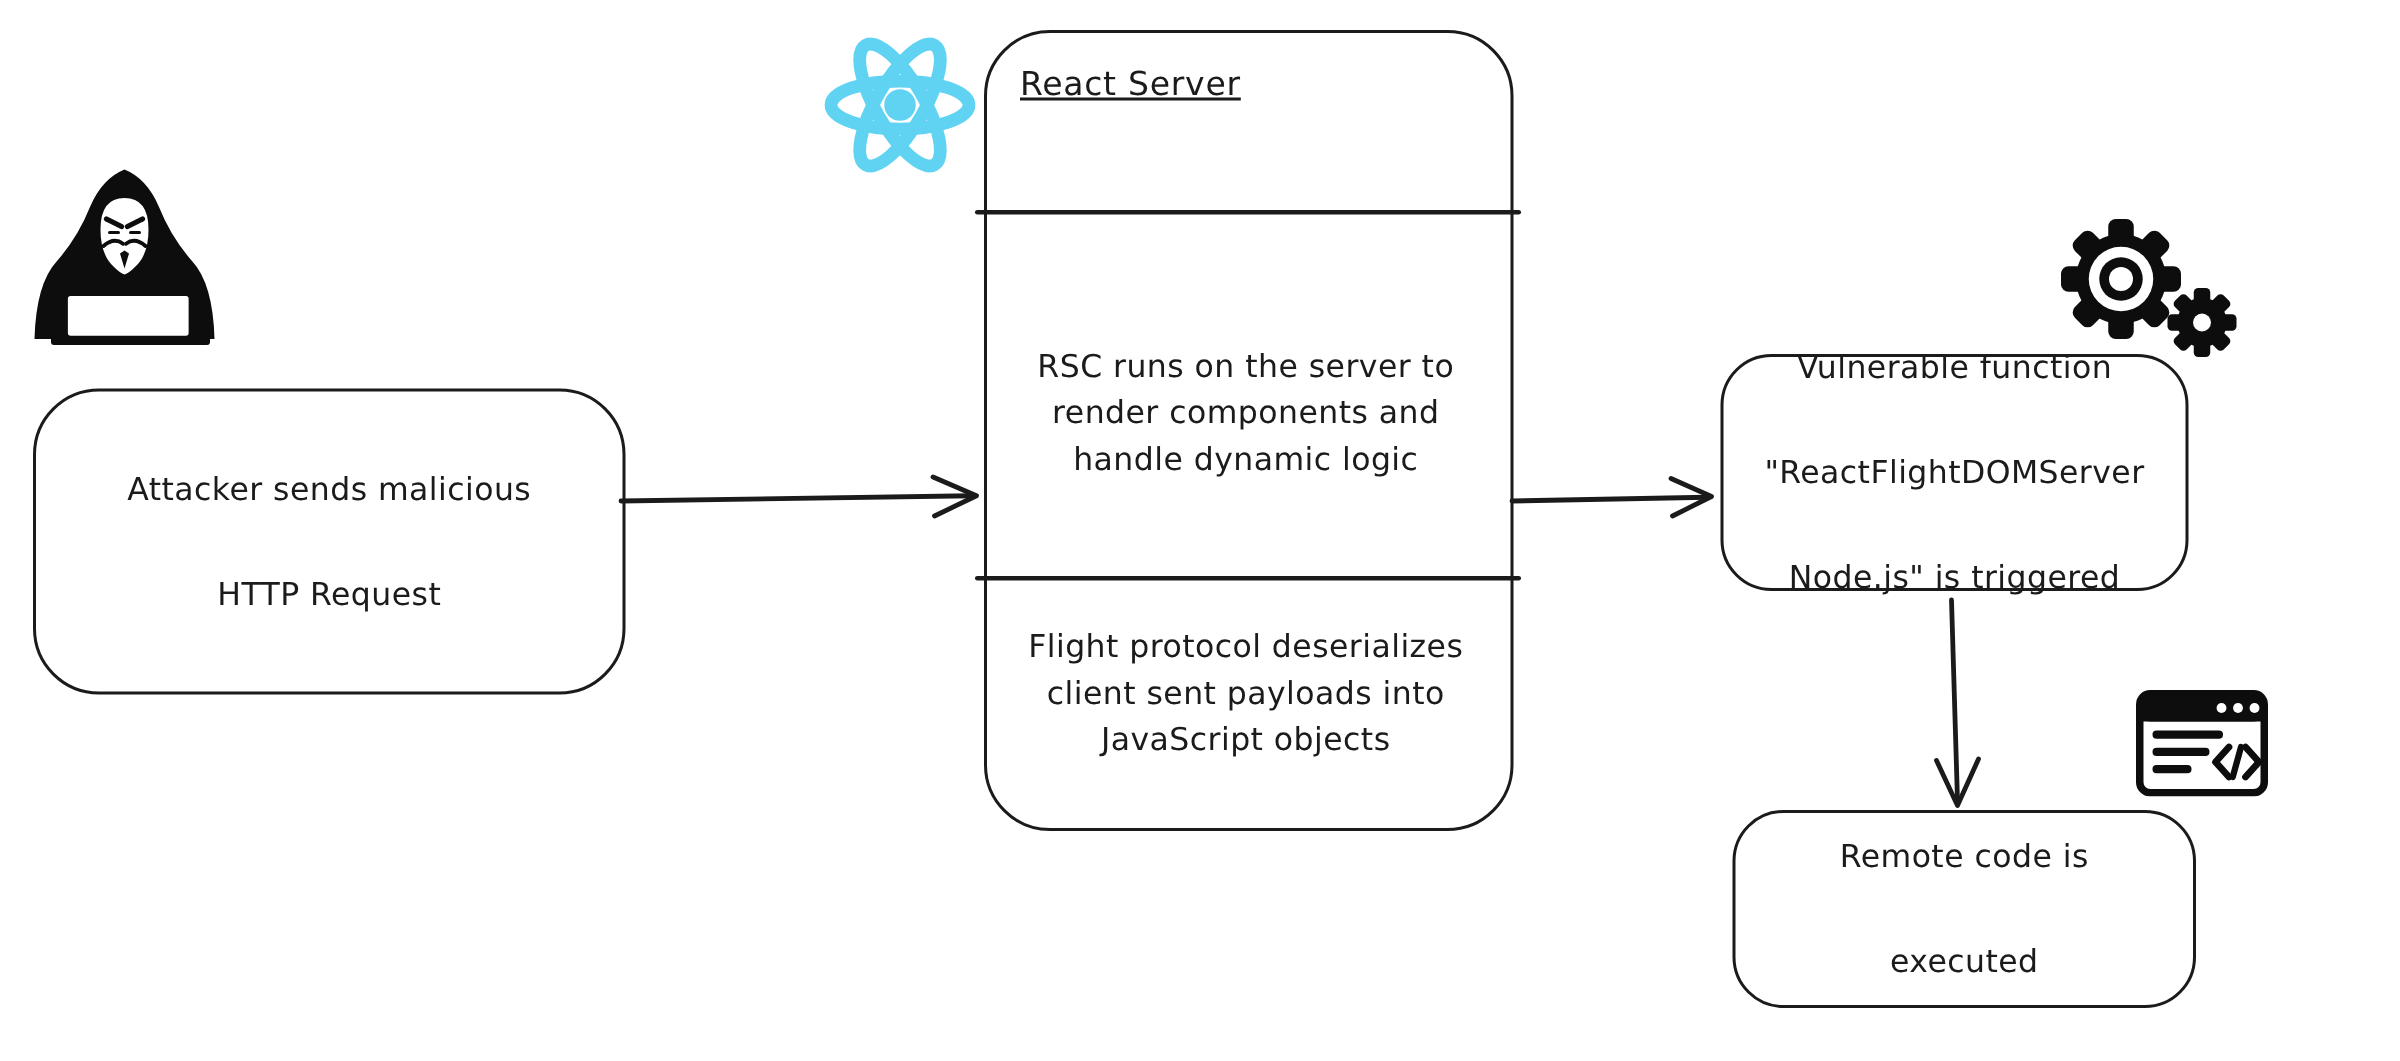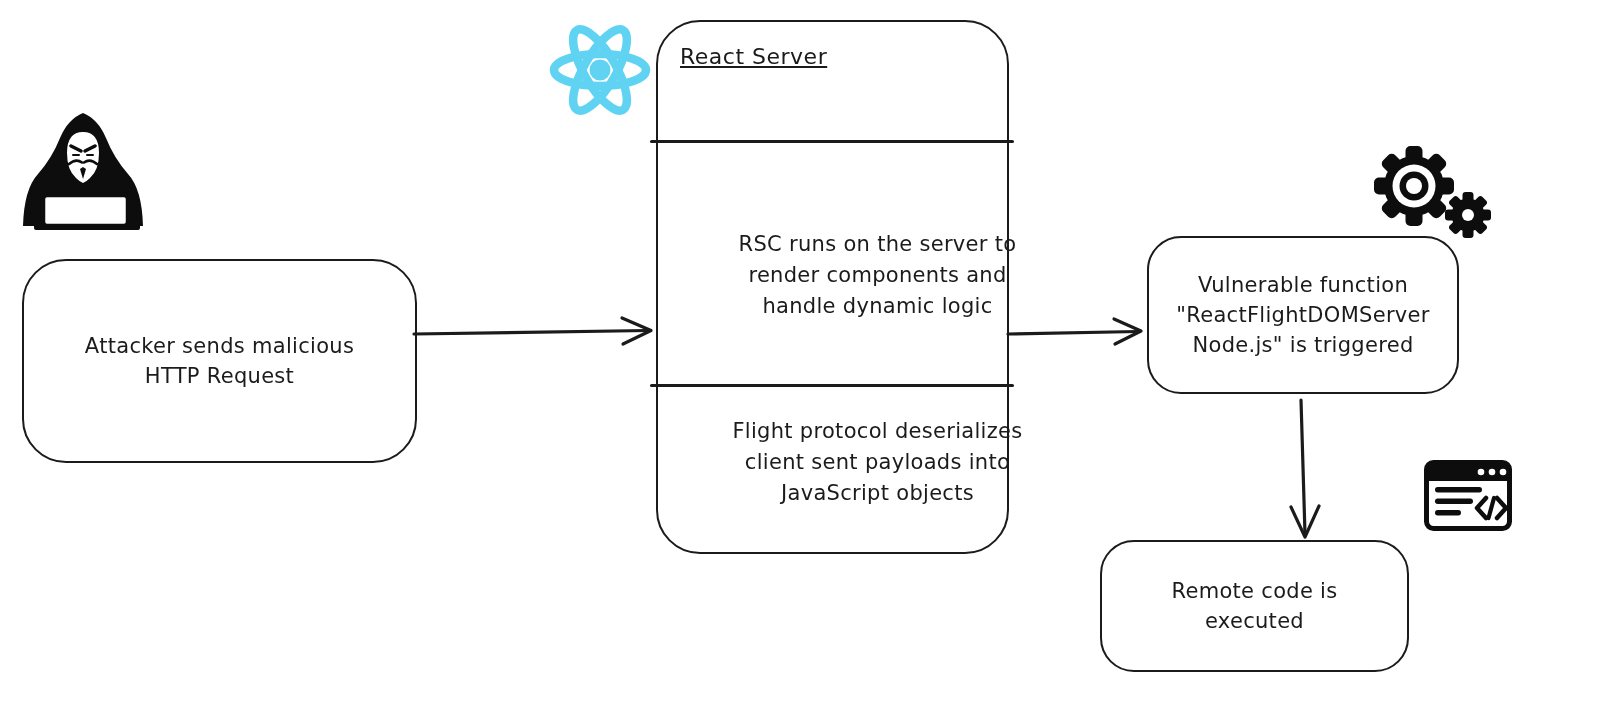--- a/index.html
+++ b/index.html
@@ -3,31 +3,31 @@
 <meta charset="utf-8">
 <style>
   html,body{margin:0;padding:0;background:#fff;}
   .canvas{
     position:relative;width:1600px;height:707px;background:#ffffff;overflow:hidden;
     font-family:"DejaVu Sans",sans-serif;color:#1b1b1b;
   }
   .node{
     position:absolute;background:#fff;border:2.6px solid #1b1b1b;
     display:flex;flex-direction:column;align-items:center;justify-content:center;
-    text-align:center;font-size:21px;line-height:30px;letter-spacing:.3px;
+    text-align:center;font-size:21px;line-height:30px;letter-spacing:.3px;gap:40px;
   }
   #attacker-box{left:22px;top:235px;width:391px;height:200px;border-radius:44px;margin-top:24px;}
   #react-box{left:656px;top:20px;width:349px;height:530px;border-radius:44px;}
   #vulnerable-box{left:1147px;top:236px;width:308px;height:154px;border-radius:34px;}
-  #remote-box{left:1100px;top:540px;width:305px;height:128px;border-radius:34px;}
+  #remote-box{left:1155px;top:540px;width:305px;height:128px;border-radius:34px;}
   #react-title{position:absolute;left:680px;top:44px;font-size:22px;letter-spacing:.5px;text-decoration:underline;}
   .divider{position:absolute;left:650px;width:364px;height:3px;background:#1b1b1b;border-radius:2px;}
   #divider-top{top:140px;}
   #divider-bottom{top:384px;}
-  .sect{position:absolute;left:656px;width:349px;text-align:center;font-size:21px;line-height:31px;letter-spacing:.3px;padding-left:47px;}
+  .sect{position:absolute;left:656px;width:349px;text-align:center;font-size:21px;line-height:31px;letter-spacing:.3px;}
   #rsc-text{top:229px;}
   #flight-text{top:416px;}
   .icon{position:absolute;}
   #hacker-icon{left:20px;top:110px;width:130px;height:122px;}
   #react-logo-icon{left:548px;top:24px;width:104px;height:92px;}
   #gears-icon{left:1368px;top:140px;width:126px;height:102px;}
   #browser-code-icon{left:1424px;top:460px;width:88px;height:71px;}
   #arrows{position:absolute;left:0;top:0;width:1600px;height:707px;pointer-events:none;}
 </style>
 </head>

